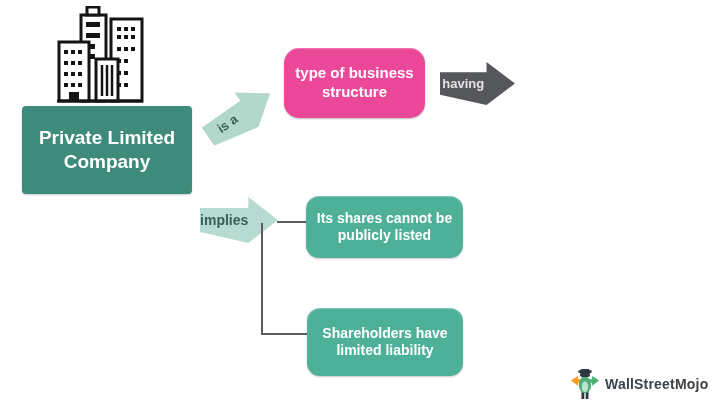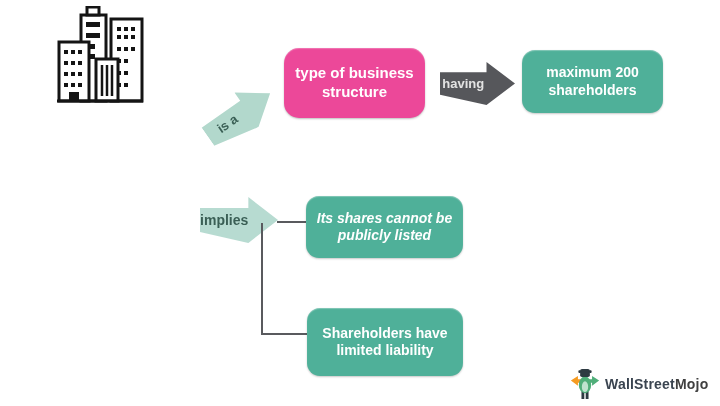--- a/index.html
+++ b/index.html
@@ -41,21 +41,21 @@
     box-shadow: 0 1px 2px rgba(0,0,0,.25), inset 0 1px 1px rgba(255,255,255,.25);
   }
   .teal-box {
     background: #4FB099;
     border-radius: 13px;
     font-size: 14px;
     padding: 0 8px;
     box-shadow: 0 1px 2px rgba(0,0,0,.22), inset 0 1px 1px rgba(255,255,255,.3);
   }
   .max-box       { left: 522px; top: 50px;  width: 141px; height: 63px; }
-  .shares-box    { left: 306px; top: 196px; width: 157px; height: 62px; font-style: italic; }
+  .shares-box    { left: 306px; top: 196px; width: 157px; height: 62px; }
   .liability-box { left: 307px; top: 308px; width: 156px; height: 68px; }
 
   
   .block-arrow {
     position: absolute;
     display: flex;
     align-items: center;
   }
   .block-arrow .shape {
     position: absolute; inset: 0;
@@ -154,38 +154,38 @@
     </g>
 
     <rect x="40" y="53" width="22" height="42" fill="#fff" stroke="#141414" stroke-width="3"></rect>
     <line x1="46" y1="59" x2="46" y2="90" stroke="#141414" stroke-width="2.5"></line>
     <line x1="51" y1="59" x2="51" y2="90" stroke="#141414" stroke-width="2.5"></line>
     <line x1="56" y1="59" x2="56" y2="90" stroke="#141414" stroke-width="2.5"></line>
 
     <line x1="1" y1="95" x2="87" y2="95" stroke="#141414" stroke-width="3"></line>
   </svg>
 
+  <div class="box main-box">
+    <span>Private Limited Company</span>
+  </div>
 
   <div class="block-arrow isa-arrow">
     <div class="shape"></div>
     <span class="lbl">is a</span>
   </div>
 
   <div class="box gray-box">
     <span>type of business structure</span>
   </div>
 
   <div class="block-arrow having-arrow">
     <div class="shape"></div>
     <span class="lbl">having</span>
   </div>
 
-  <div class="box teal-box max-box">
-    <span>maximum 200 shareholders</span>
-  </div>
 
   <div class="block-arrow implies-arrow">
     <div class="shape"></div>
     <span class="lbl">implies</span>
   </div>
 
   <div class="line line-h1"></div>
   <div class="line line-v"></div>
   <div class="line line-h2"></div>
 

